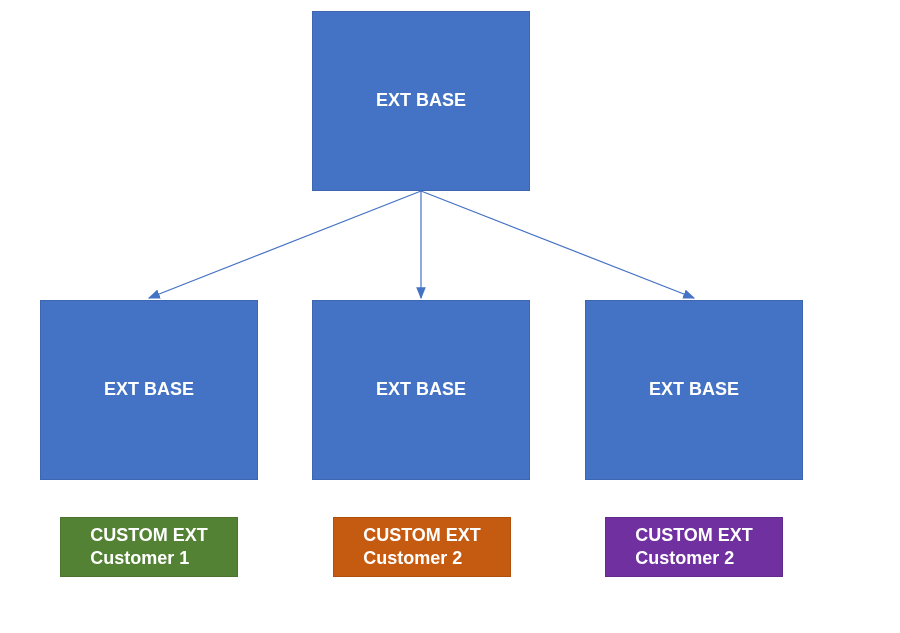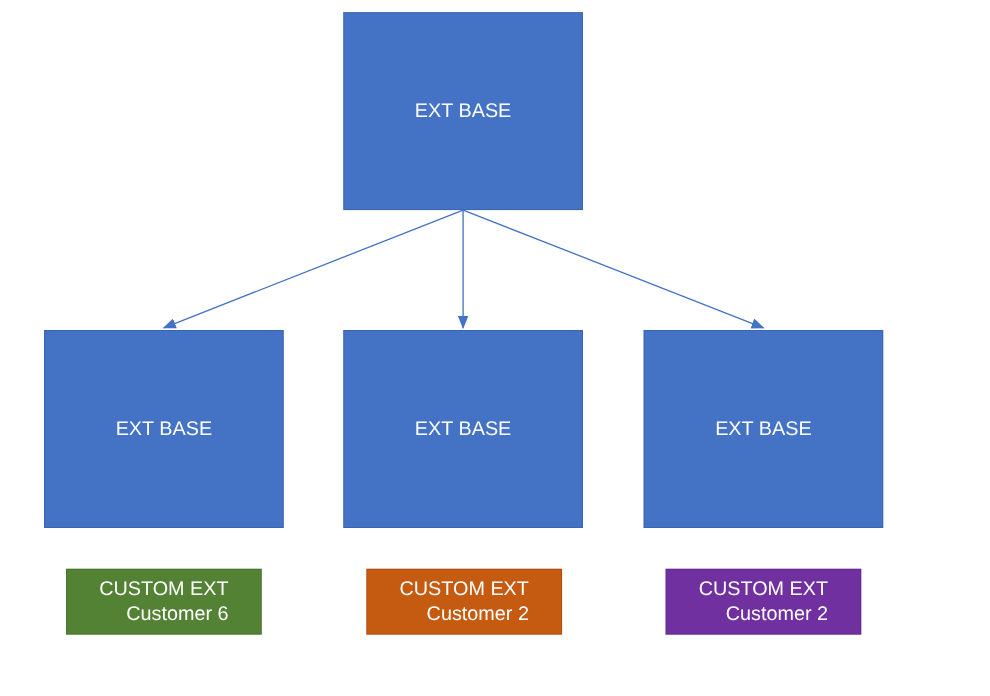--- a/index.html
+++ b/index.html
@@ -9,25 +9,26 @@
       width: 900px;
       height: 633px;
       position: relative;
       overflow: hidden;
     }
     .diagram-box {
       position: absolute;
       display: flex;
       align-items: center;
       justify-content: center;
-      text-align: right;
+      text-align: left;
       color: #ffffff;
       font-size: 18px;
       line-height: 1.3;
       border: 1px solid rgba(0,0,0,0.1);
+      font-weight: bold;
     }
     .ext-base { background: #4472C4; }
     .custom-1 { background: #548235; }
     .custom-2 { background: #C55A11; }
     .custom-3 { background: #7030A0; }
     svg.arrows {
       position: absolute;
       left: 0; top: 0;
       width: 900px; height: 633px;
       pointer-events: none;
@@ -59,21 +60,21 @@
   <span>EXT BASE</span>
 </div>
 
 <div class="diagram-box ext-base" style="left:585px; top:300px; width:218px; height:180px;">
   <span>EXT BASE</span>
 </div>
 
 <div class="diagram-box custom-1" style="left:60px; top:517px; width:178px; height:60px;">
   <div>
     <div>CUSTOM EXT</div>
-    <div>Customer 6</div>
+    <div>Customer 1</div>
   </div>
 </div>
 
 <div class="diagram-box custom-2" style="left:333px; top:517px; width:178px; height:60px;">
   <div>
     <div>CUSTOM EXT</div>
     <div>Customer 2</div>
   </div>
 </div>
 

